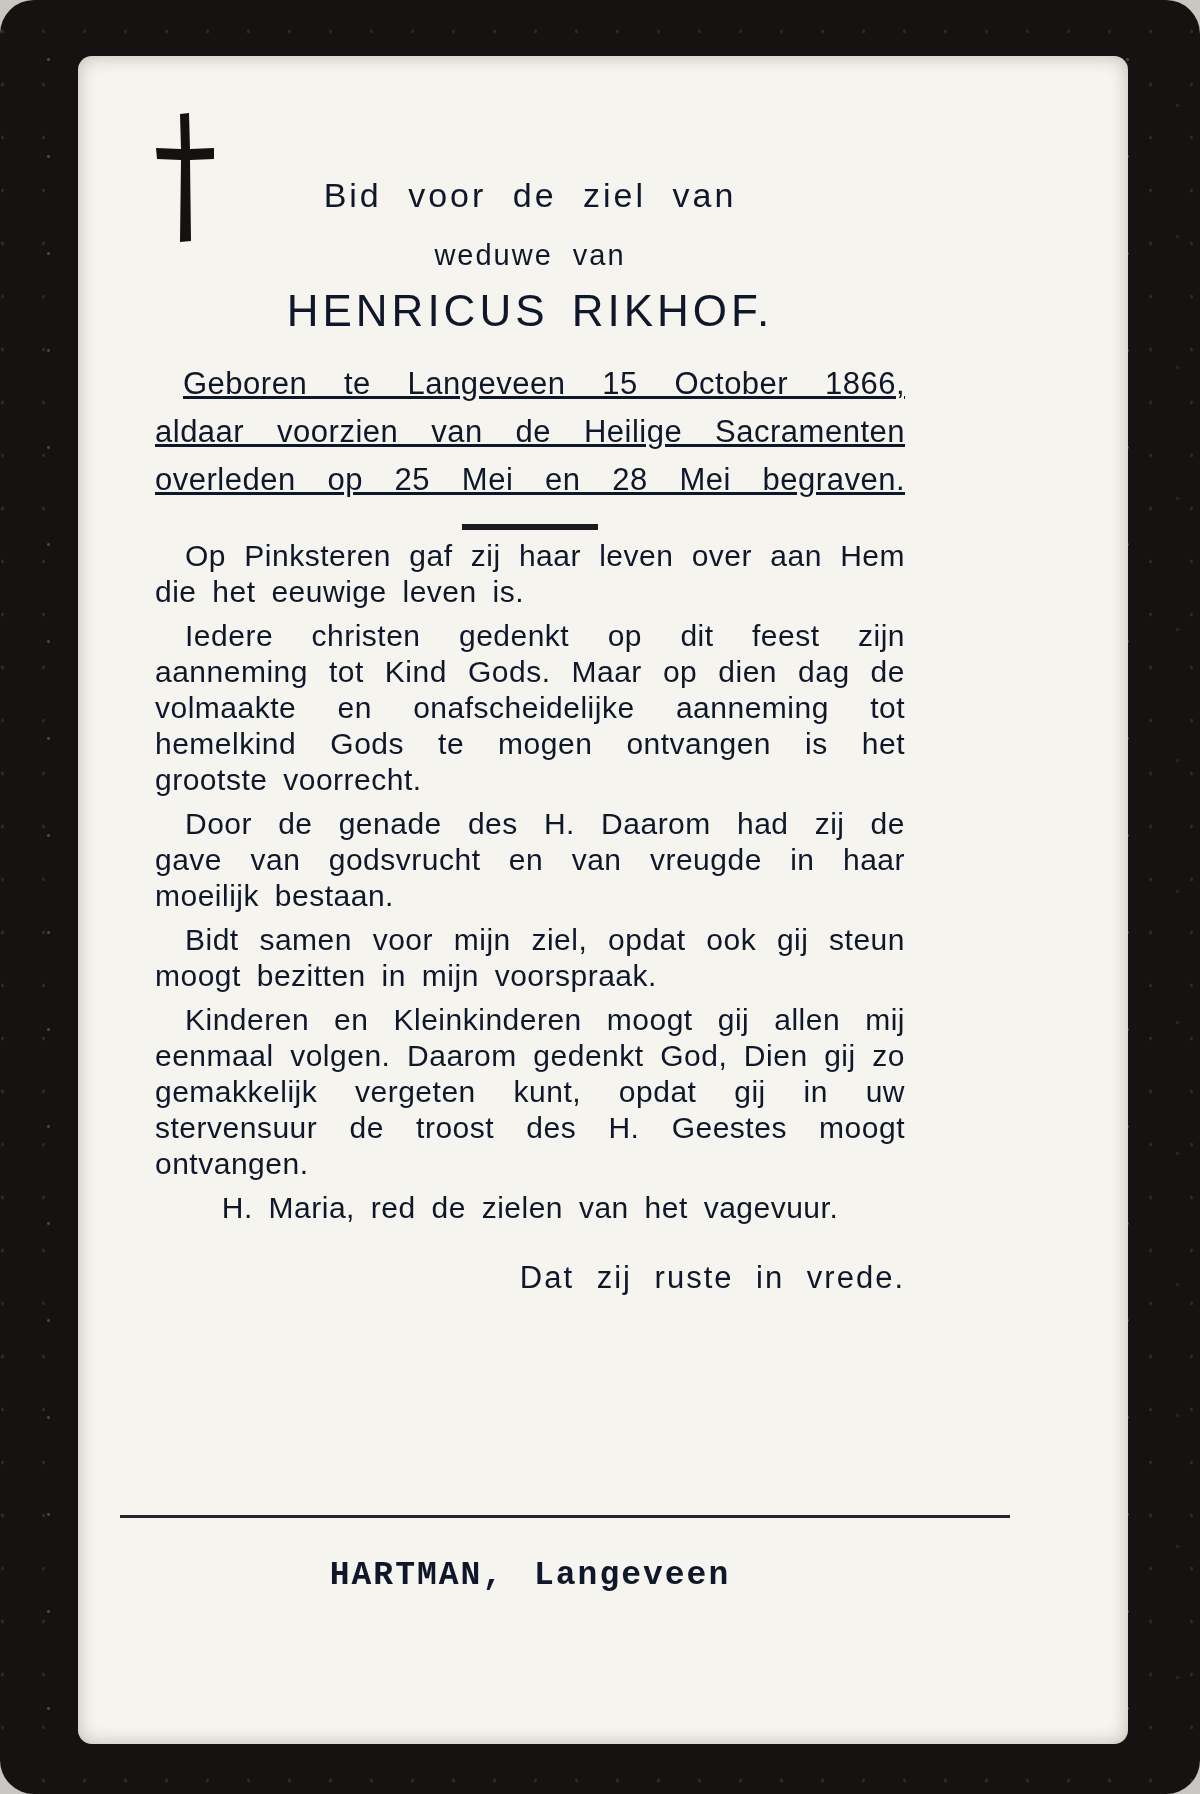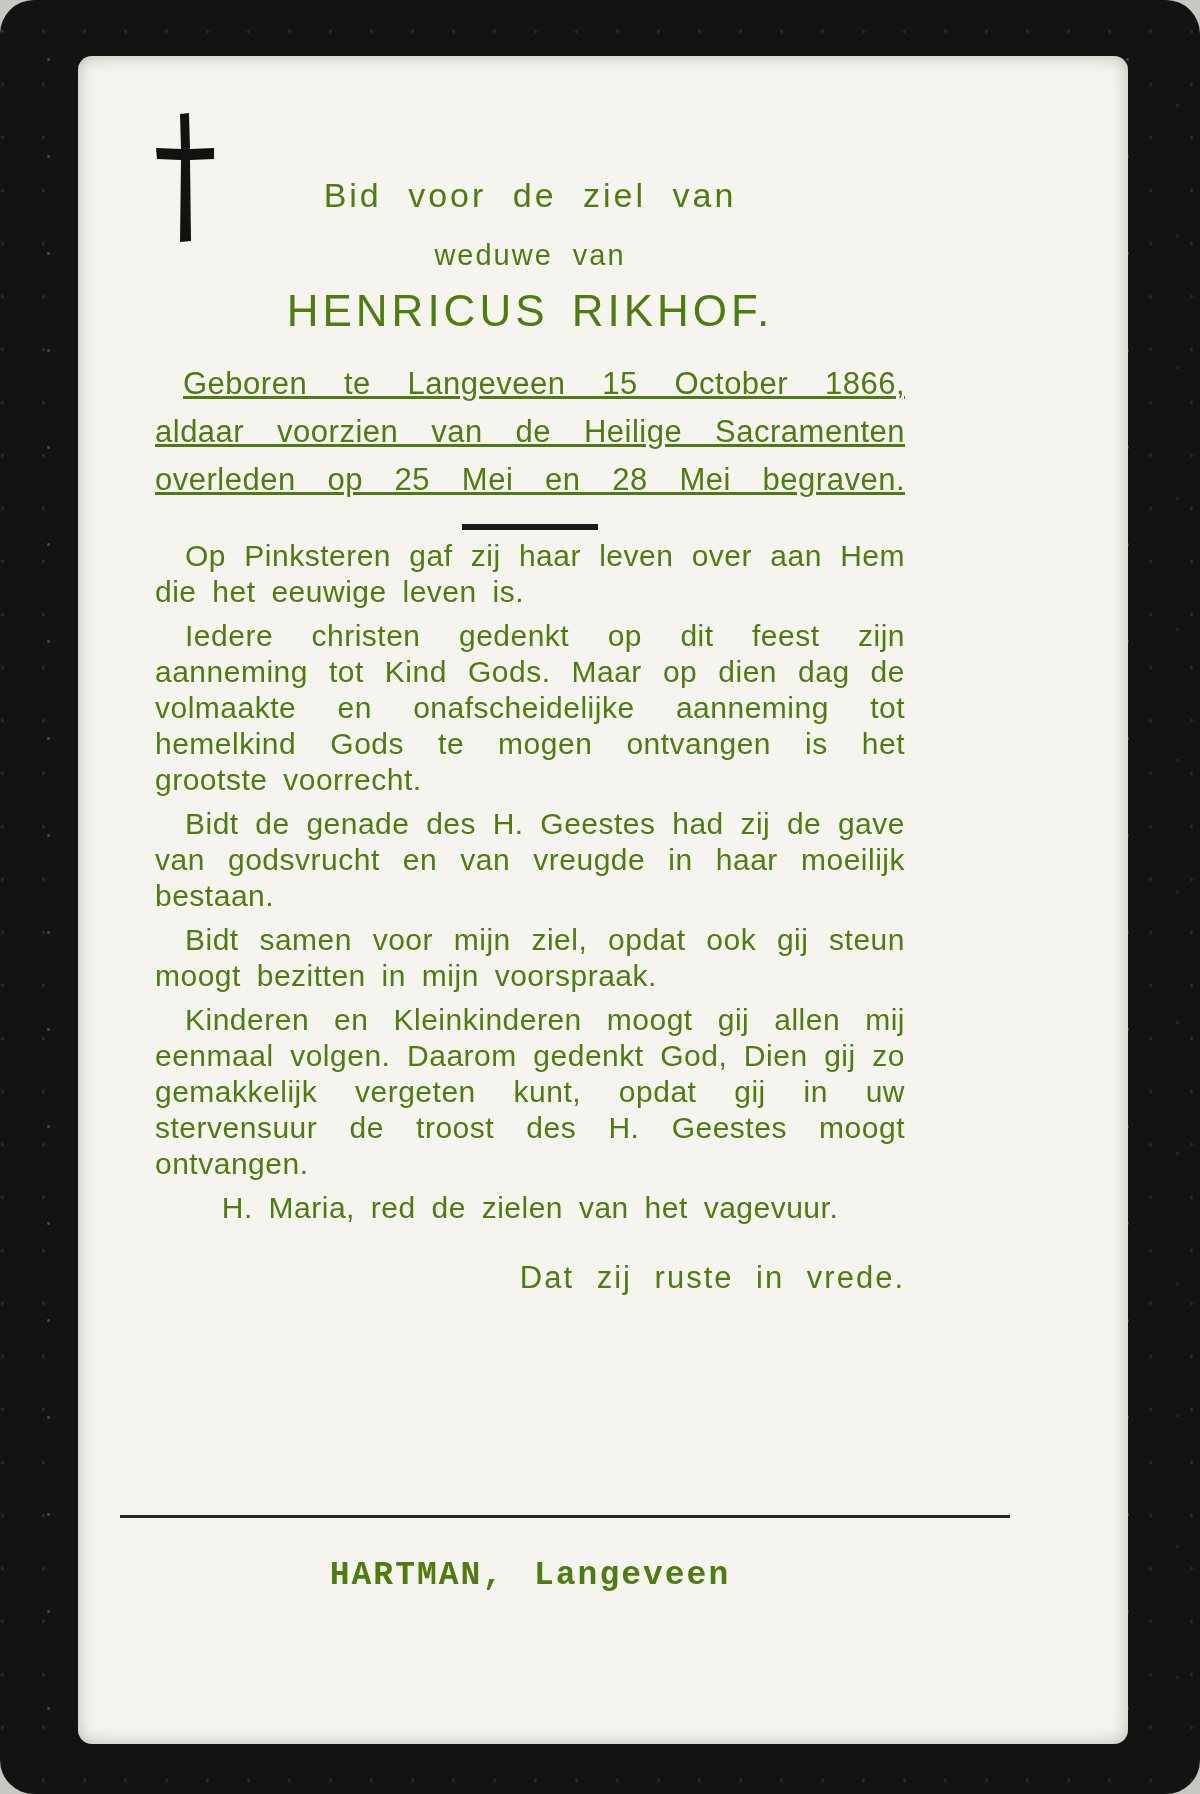--- a/index.html
+++ b/index.html
@@ -36,21 +36,21 @@
   
   .card {
     position: absolute;
     left: 78px;
     top: 56px;
     width: 1050px;
     height: 1688px;
     background: #f6f4ee;
     border-radius: 14px;
     box-shadow: inset 0 0 18px rgba(40, 36, 30, 0.28);
-    color: #4d7c0f;
+    color: #0f172a;
   }
 
   .cross {
     position: absolute;
     left: 76px;
     top: 56px;
     width: 62px;
     height: 132px;
   }
   .cross svg { display: block; }
@@ -177,21 +177,21 @@
         <div class="vitals">
           <div class="vital-line">Geboren te Langeveen 15 October 1866,</div>
           <div class="vital-line">aldaar voorzien van de Heilige Sacramenten</div>
           <div class="vital-line">overleden op 25 Mei en 28 Mei begraven.</div>
         </div>
 
         <div class="divider"></div>
 
         <p class="para">Op Pinksteren gaf zij haar leven over aan Hem die het eeuwige leven is.</p>
         <p class="para">Iedere christen gedenkt op dit feest zijn aanneming tot Kind Gods. Maar op dien dag de volmaakte en onafscheidelijke aanneming tot hemelkind Gods te mogen ontvangen is het grootste voorrecht.</p>
-        <p class="para">Bidt de genade des H. Geestes had zij de gave van godsvrucht en van vreugde in haar moeilijk bestaan.</p>
+        <p class="para">Door de genade des H. Daarom had zij de gave van godsvrucht en van vreugde in haar moeilijk bestaan.</p>
         <p class="para">Bidt samen voor mijn ziel, opdat ook gij steun moogt bezitten in mijn voorspraak.</p>
         <p class="para">Kinderen en Kleinkinderen moogt gij allen mij eenmaal volgen. Daarom gedenkt God, Dien gij zo gemakkelijk vergeten kunt, opdat gij in uw stervensuur de troost des H. Geestes moogt ontvangen.</p>
         <p class="para no-indent">H. Maria, red de zielen van het vagevuur.</p>
 
         <div class="closing">Dat zij ruste in vrede.</div>
       </div>
 
       <div class="rule"></div>
       <div class="printer">HARTMAN, Langeveen</div>
 

